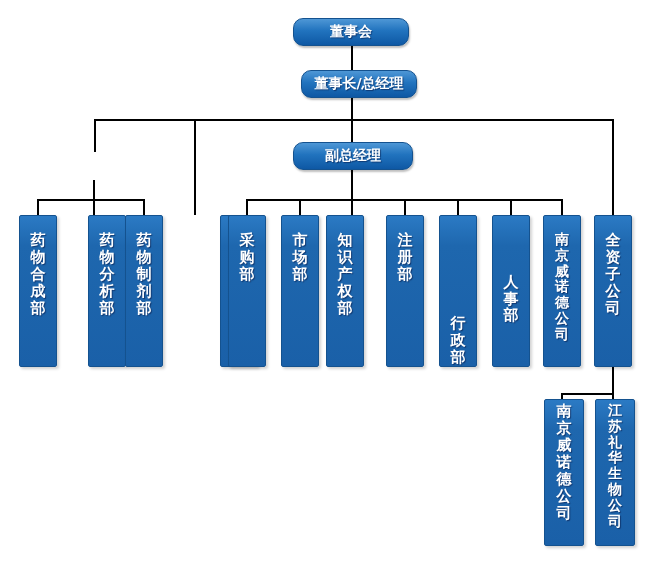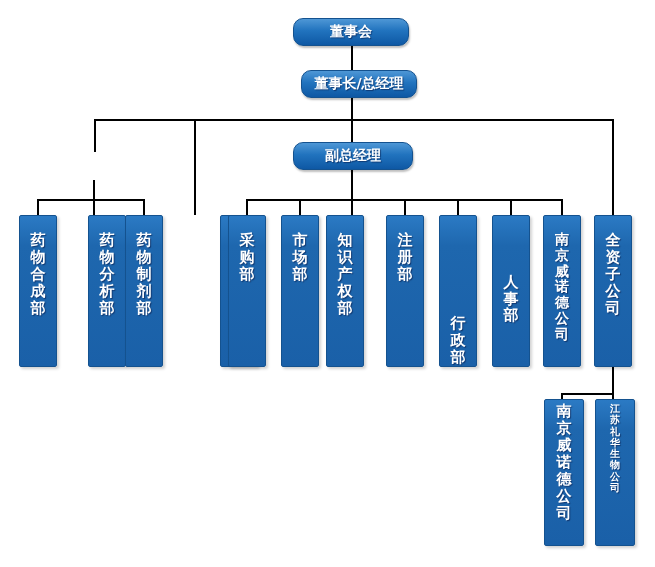--- a/index.html
+++ b/index.html
@@ -142,16 +142,16 @@
     <div class="vtext" style="font-size:14px;">南京威诺德公司</div>
   </div>
   <div class="vnode" style="left:594px;">
     <div class="vtext">全资子公司</div>
   </div>
 
   <div class="vnode subnode" style="left:544px;">
     <div class="vtext">南京威诺德公司</div>
   </div>
   <div class="vnode subnode" style="left:595px;">
-    <div class="vtext" style="font-size:10px;">江苏礼华生物公司</div>
+    <div class="vtext" style="font-size:14px;">江苏礼华生物公司</div>
   </div>
 
 </div>
 
 </body></html>

